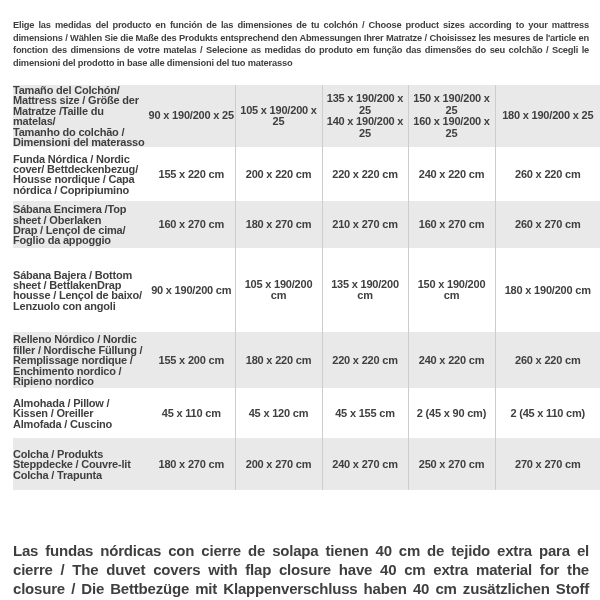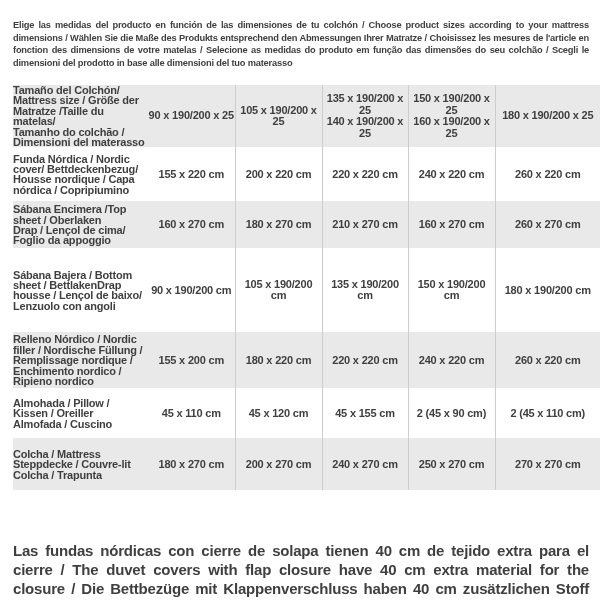--- a/index.html
+++ b/index.html
@@ -134,21 +134,21 @@
       <td class="lbl">Almohada  / Pillow /
 Kissen / Oreiller
 Almofada / Cuscino</td>
       <td class="val">45 x 110 cm</td>
       <td class="val sep">45 x 120 cm</td>
       <td class="val sep">45 x 155 cm</td>
       <td class="val sep">2 (45 x 90 cm)</td>
       <td class="val sep">2 (45 x 110 cm)</td>
     </tr>
     <tr class="r7 stripe">
-      <td class="lbl">Colcha / Mattress
+      <td class="lbl">Colcha / Produkts
 Steppdecke / Couvre-lit
 Colcha / Trapunta</td>
       <td class="val">180 x 270 cm</td>
       <td class="val sep">200 x 270 cm</td>
       <td class="val sep">240 x 270 cm</td>
       <td class="val sep">250 x 270 cm</td>
       <td class="val sep">270 x 270 cm</td>
     </tr>
   </tbody>
 </table>

